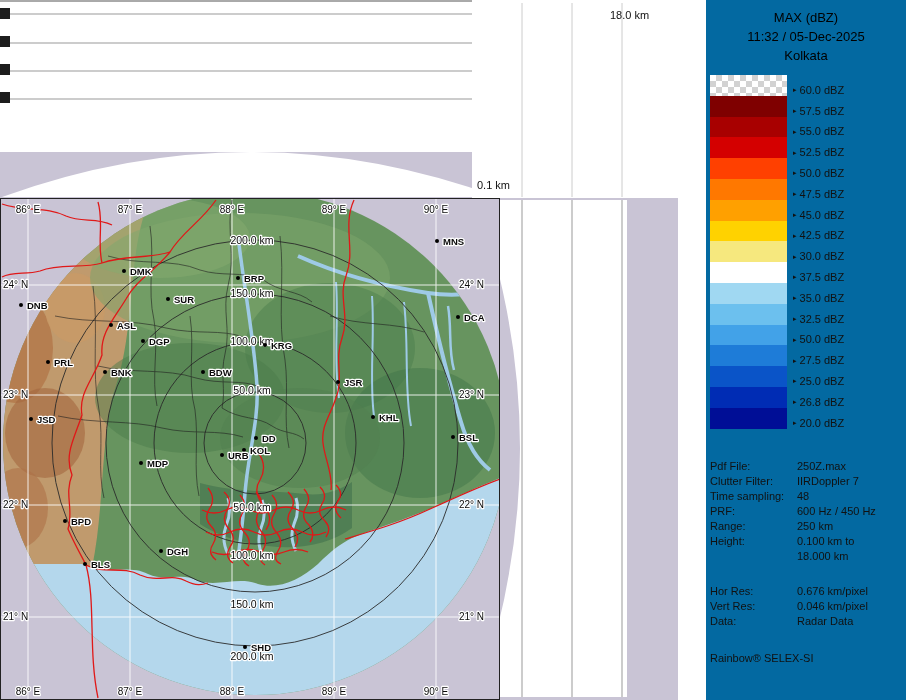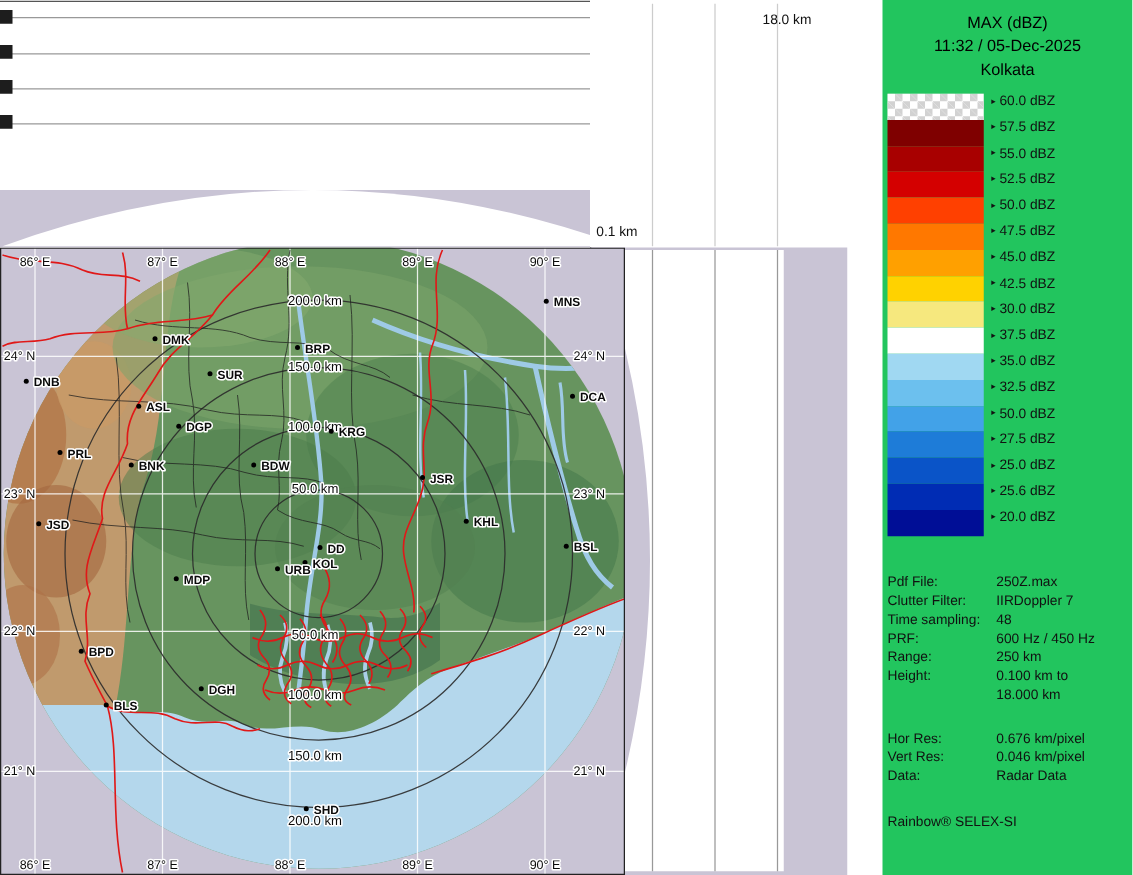--- a/index.html
+++ b/index.html
@@ -6,24 +6,24 @@
   body{width:906px;height:700px;position:relative;font-family:"Liberation Sans",sans-serif;background:#fff;overflow:hidden}
   .abs{position:absolute}
   svg{display:block}
   svg text{font-family:"Liberation Sans",sans-serif;fill:#0a0a0a}
   .m-label{paint-order:stroke;stroke:#ffffff;stroke-width:2.4px;stroke-linejoin:round;fill:#0a0a0a}
   .grat{font-size:10px}
   .ring{font-size:10.5px}
   .stn{font-size:9.5px;font-weight:bold}
   .axis-label{font-size:11px;fill:#111}
 
-  .legend-panel{position:absolute;left:706px;top:0;width:200px;height:700px;background:#22c55e}
+  .legend-panel{position:absolute;left:706px;top:0;width:200px;height:700px;background:#0369a1}
   .lg-title{margin-top:8px;text-align:center;font-size:13px;line-height:19px;color:#000}
   .colorbar{position:absolute;left:4px;top:75px;width:192px}
-  .cb-row{display:flex;align-items:flex-start;height:20.8px}
+  .cb-row{display:flex;align-items:flex-end;height:20.8px}
   .cb-swatch{width:77px;height:100%;flex:none}
   .cb-text{margin-left:6px;font-size:11px;display:flex;align-items:center;gap:3px;color:#111;white-space:nowrap}
   .cb-arrow{font-size:7px;line-height:1}
   .checker{background-color:#fff;
     background-image:linear-gradient(45deg,#d2d2d2 25%,transparent 25%,transparent 75%,#d2d2d2 75%),
                      linear-gradient(45deg,#d2d2d2 25%,transparent 25%,transparent 75%,#d2d2d2 75%);
     background-size:12px 12px;background-position:0 0,6px 6px}
   .info{position:absolute;left:4px;top:459px;width:194px;font-size:11px;color:#111}
   .i-row{display:flex;line-height:15px}
   .i-row.gap{margin-top:20px}
@@ -374,21 +374,21 @@
         <div class="cb-swatch" style="background: rgb(10, 84, 200);"></div>
         <div class="cb-text">
           <span class="cb-arrow">▸</span>
           <span>25.0 dBZ</span>
         </div>
       </div>
     <div class="cb-row">
         <div class="cb-swatch" style="background: rgb(0, 44, 180);"></div>
         <div class="cb-text">
           <span class="cb-arrow">▸</span>
-          <span>25.6 dBZ</span>
+          <span>26.8 dBZ</span>
         </div>
       </div>
     <div class="cb-row">
         <div class="cb-swatch" style="background: rgb(0, 14, 150);"></div>
         <div class="cb-text">
           <span class="cb-arrow">▸</span>
           <span>20.0 dBZ</span>
         </div>
       </div>
   </div>

